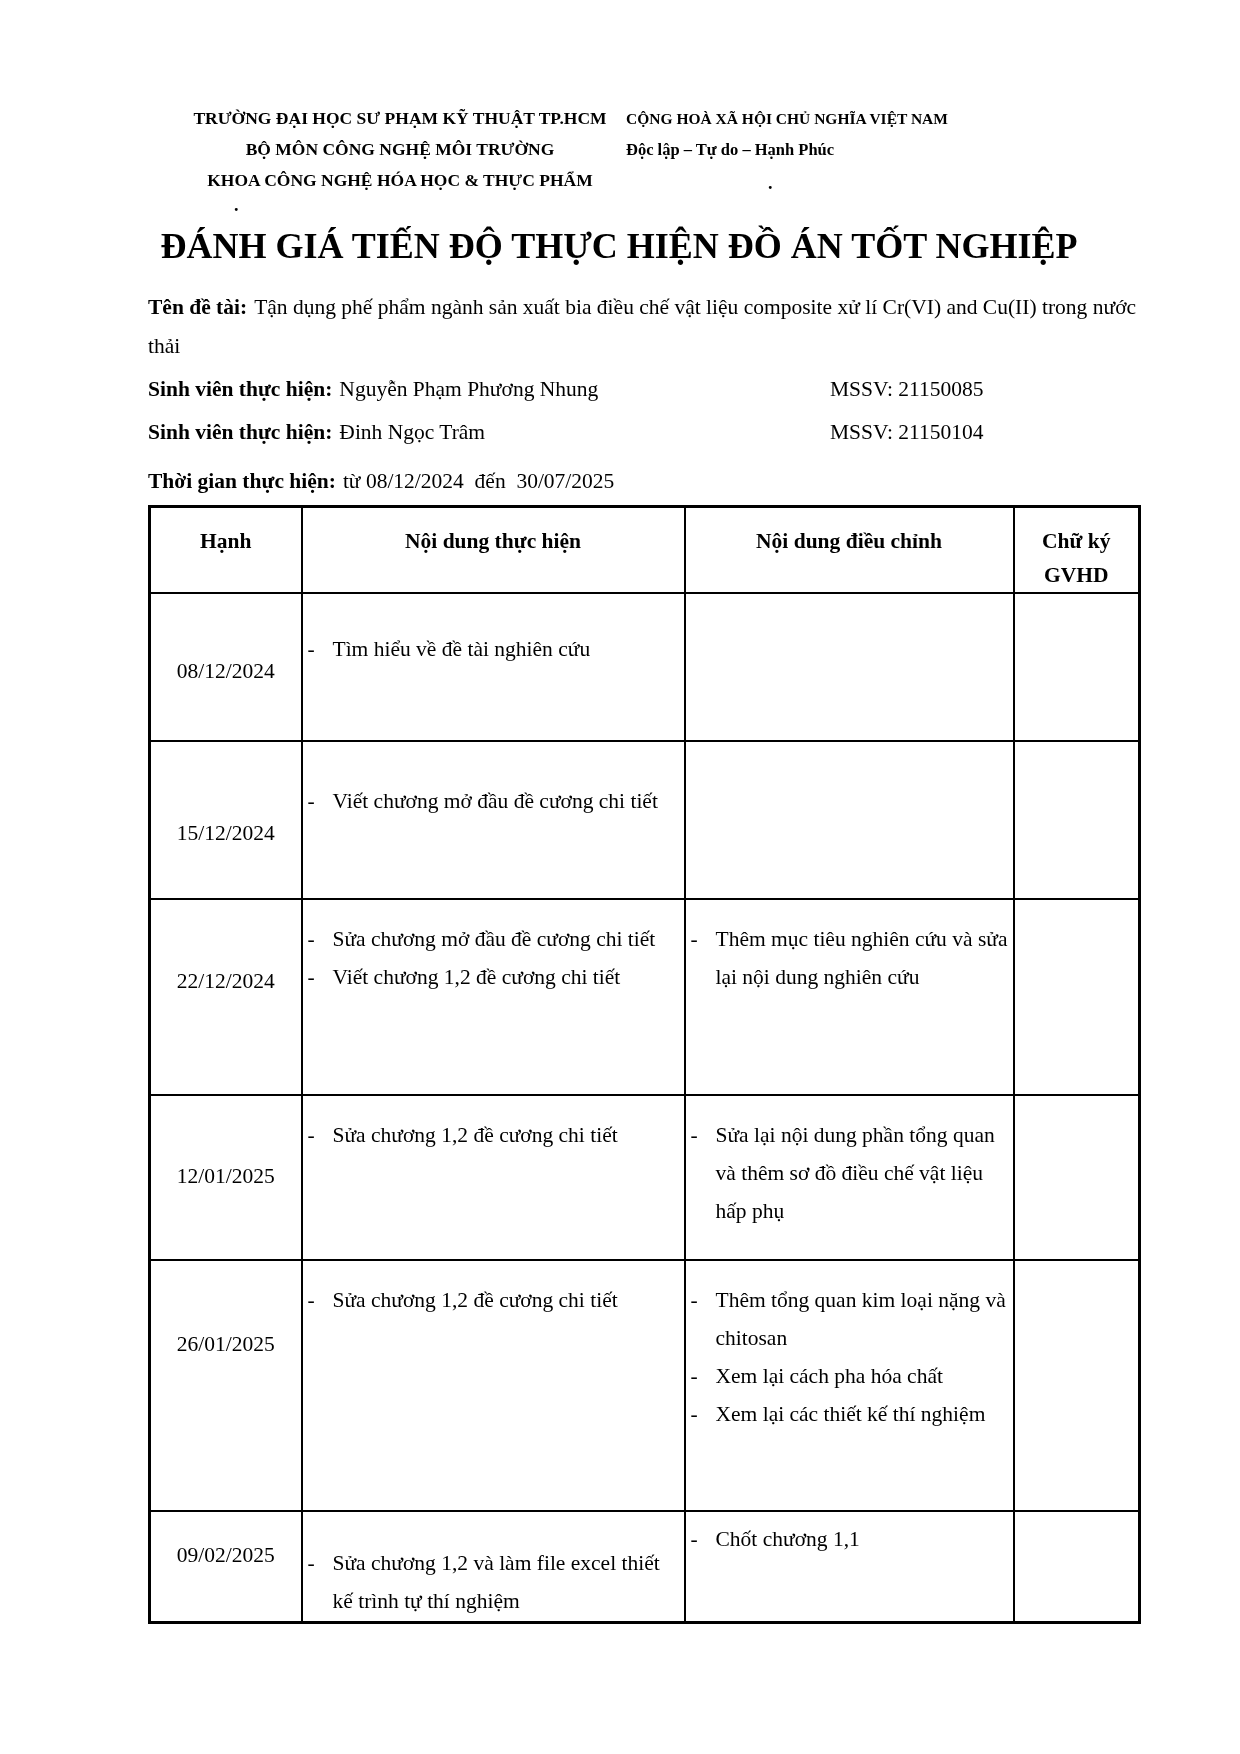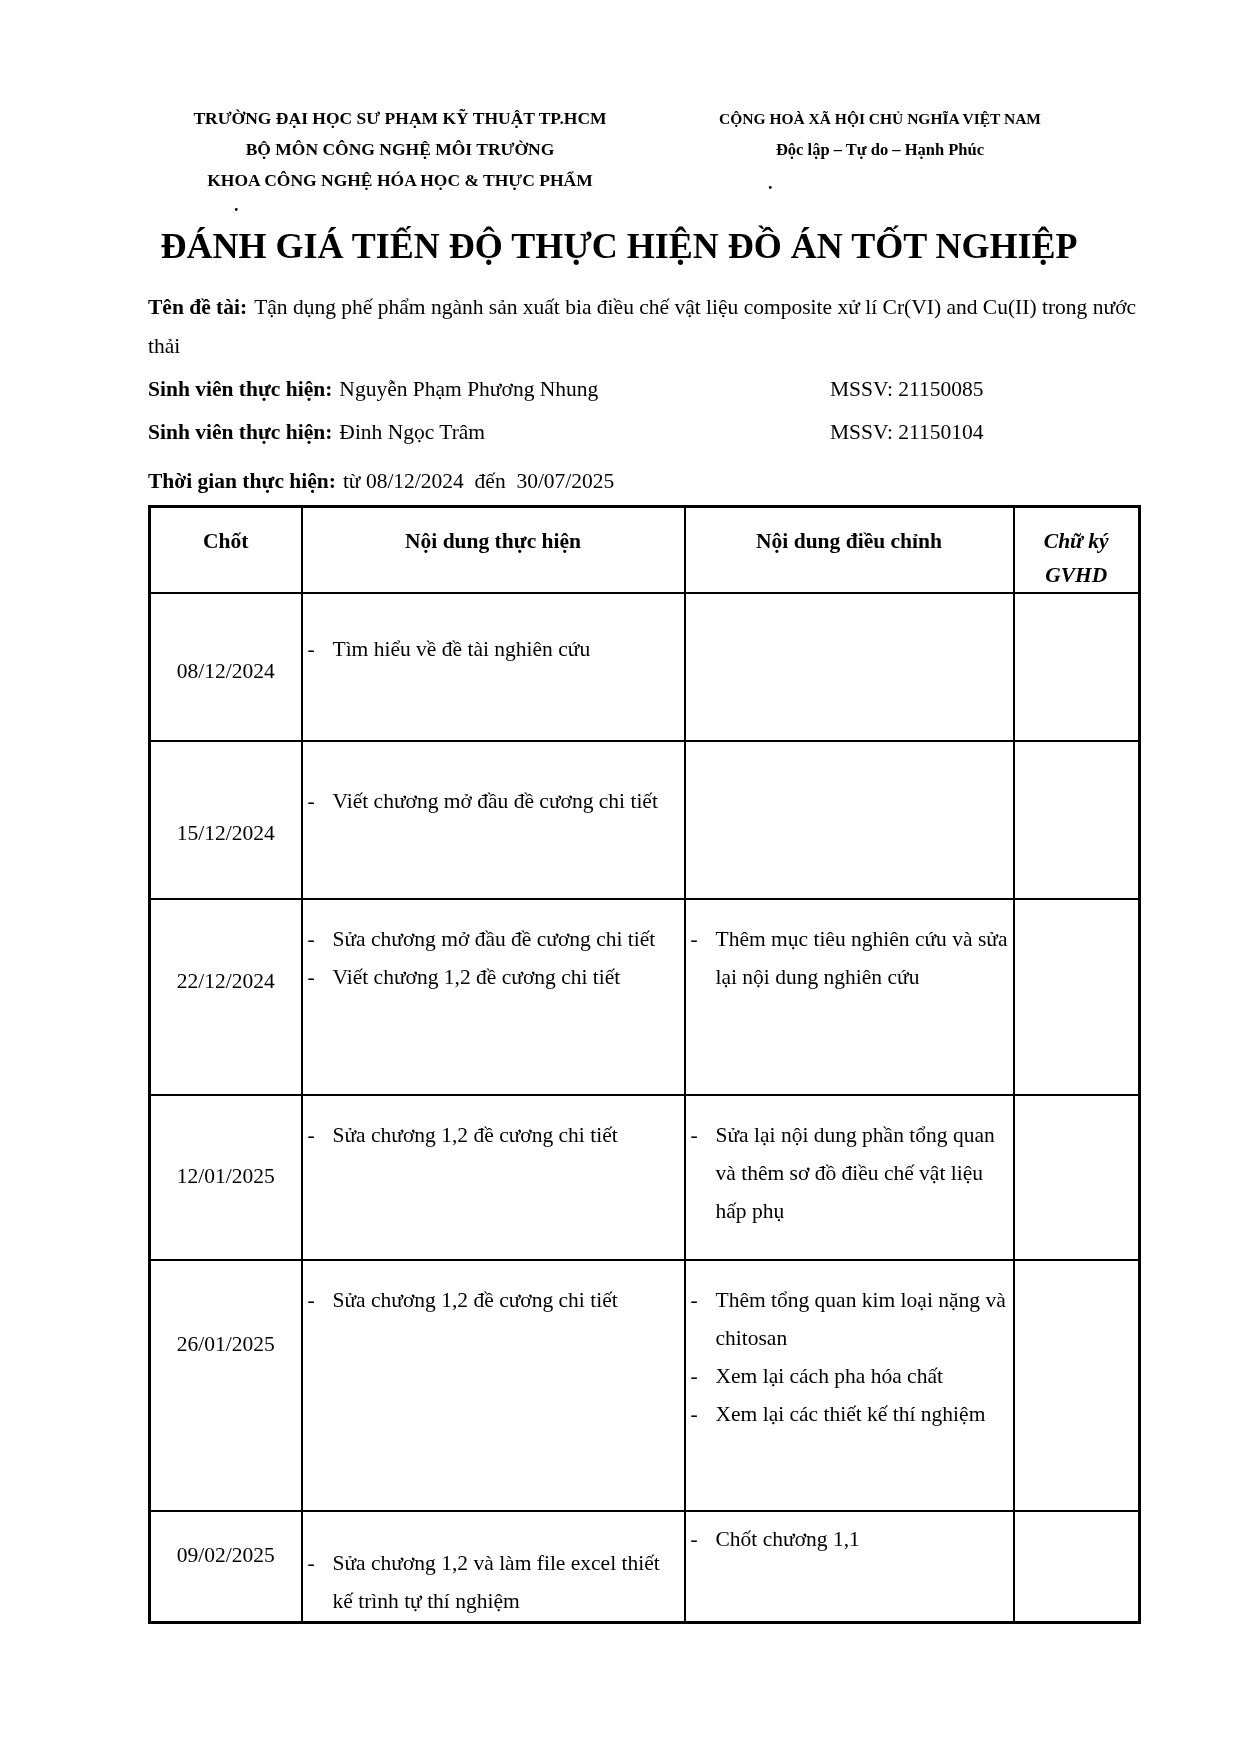--- a/index.html
+++ b/index.html
@@ -7,22 +7,22 @@
     width:1240px;height:1754px;background:#ffffff;color:#000;
     font-family:"Liberation Serif","DejaVu Serif",serif;
     position:relative;overflow:hidden;
   }
   .page{position:absolute;inset:0;}
   .org-block{
     position:absolute;left:118px;top:103px;width:564px;
     text-align:center;font-weight:bold;font-size:17.5px;line-height:31px;
   }
   .nat-block{
-    position:absolute;left:658px;top:103px;width:444px;
-    text-align:center;font-weight:bold;
+    position:absolute;left:626px;top:103px;width:444px;
+    font-weight:bold;
   }
   .nat1{font-size:15.5px;line-height:31px;}
   .nat2{font-size:16.5px;line-height:31px;}
   .stray-dot{position:absolute;font-weight:bold;font-size:18px;line-height:10px;}
   .dot-left{left:234px;top:200px;}
   .dot-right{left:768px;top:178px;}
   .doc-title{
     position:absolute;left:148px;top:226px;width:942px;
     text-align:center;font-weight:bold;font-size:36px;line-height:40px;
   }
@@ -96,24 +96,24 @@
 
   <table class="progress">
     <colgroup>
       <col style="width:152px">
       <col style="width:383px">
       <col style="width:329px">
       <col style="width:126px">
     </colgroup>
     <thead>
       <tr style="height:86px;">
-        <th>Chốt</th>
+        <th>Hạnh</th>
         <th>Nội dung thực hiện</th>
         <th>Nội dung điều chỉnh</th>
-        <th style="padding-left:8px;padding-right:8px;font-style:italic;">Chữ ký GVHD</th>
+        <th style="padding-left:8px;padding-right:8px;">Chữ ký GVHD</th>
       </tr>
     </thead>
     <tbody>
         <tr style="height: 148px;">
           <td class="date-cell" style="padding-top: 62px;">08/12/2024</td>
           <td class="cellpad-content" style="padding-top: 36px;">
             <div class="bi">
               <span class="dash">-</span>
               <span class="txt">Tìm hiểu về đề tài nghiên cứu</span>
             </div>

